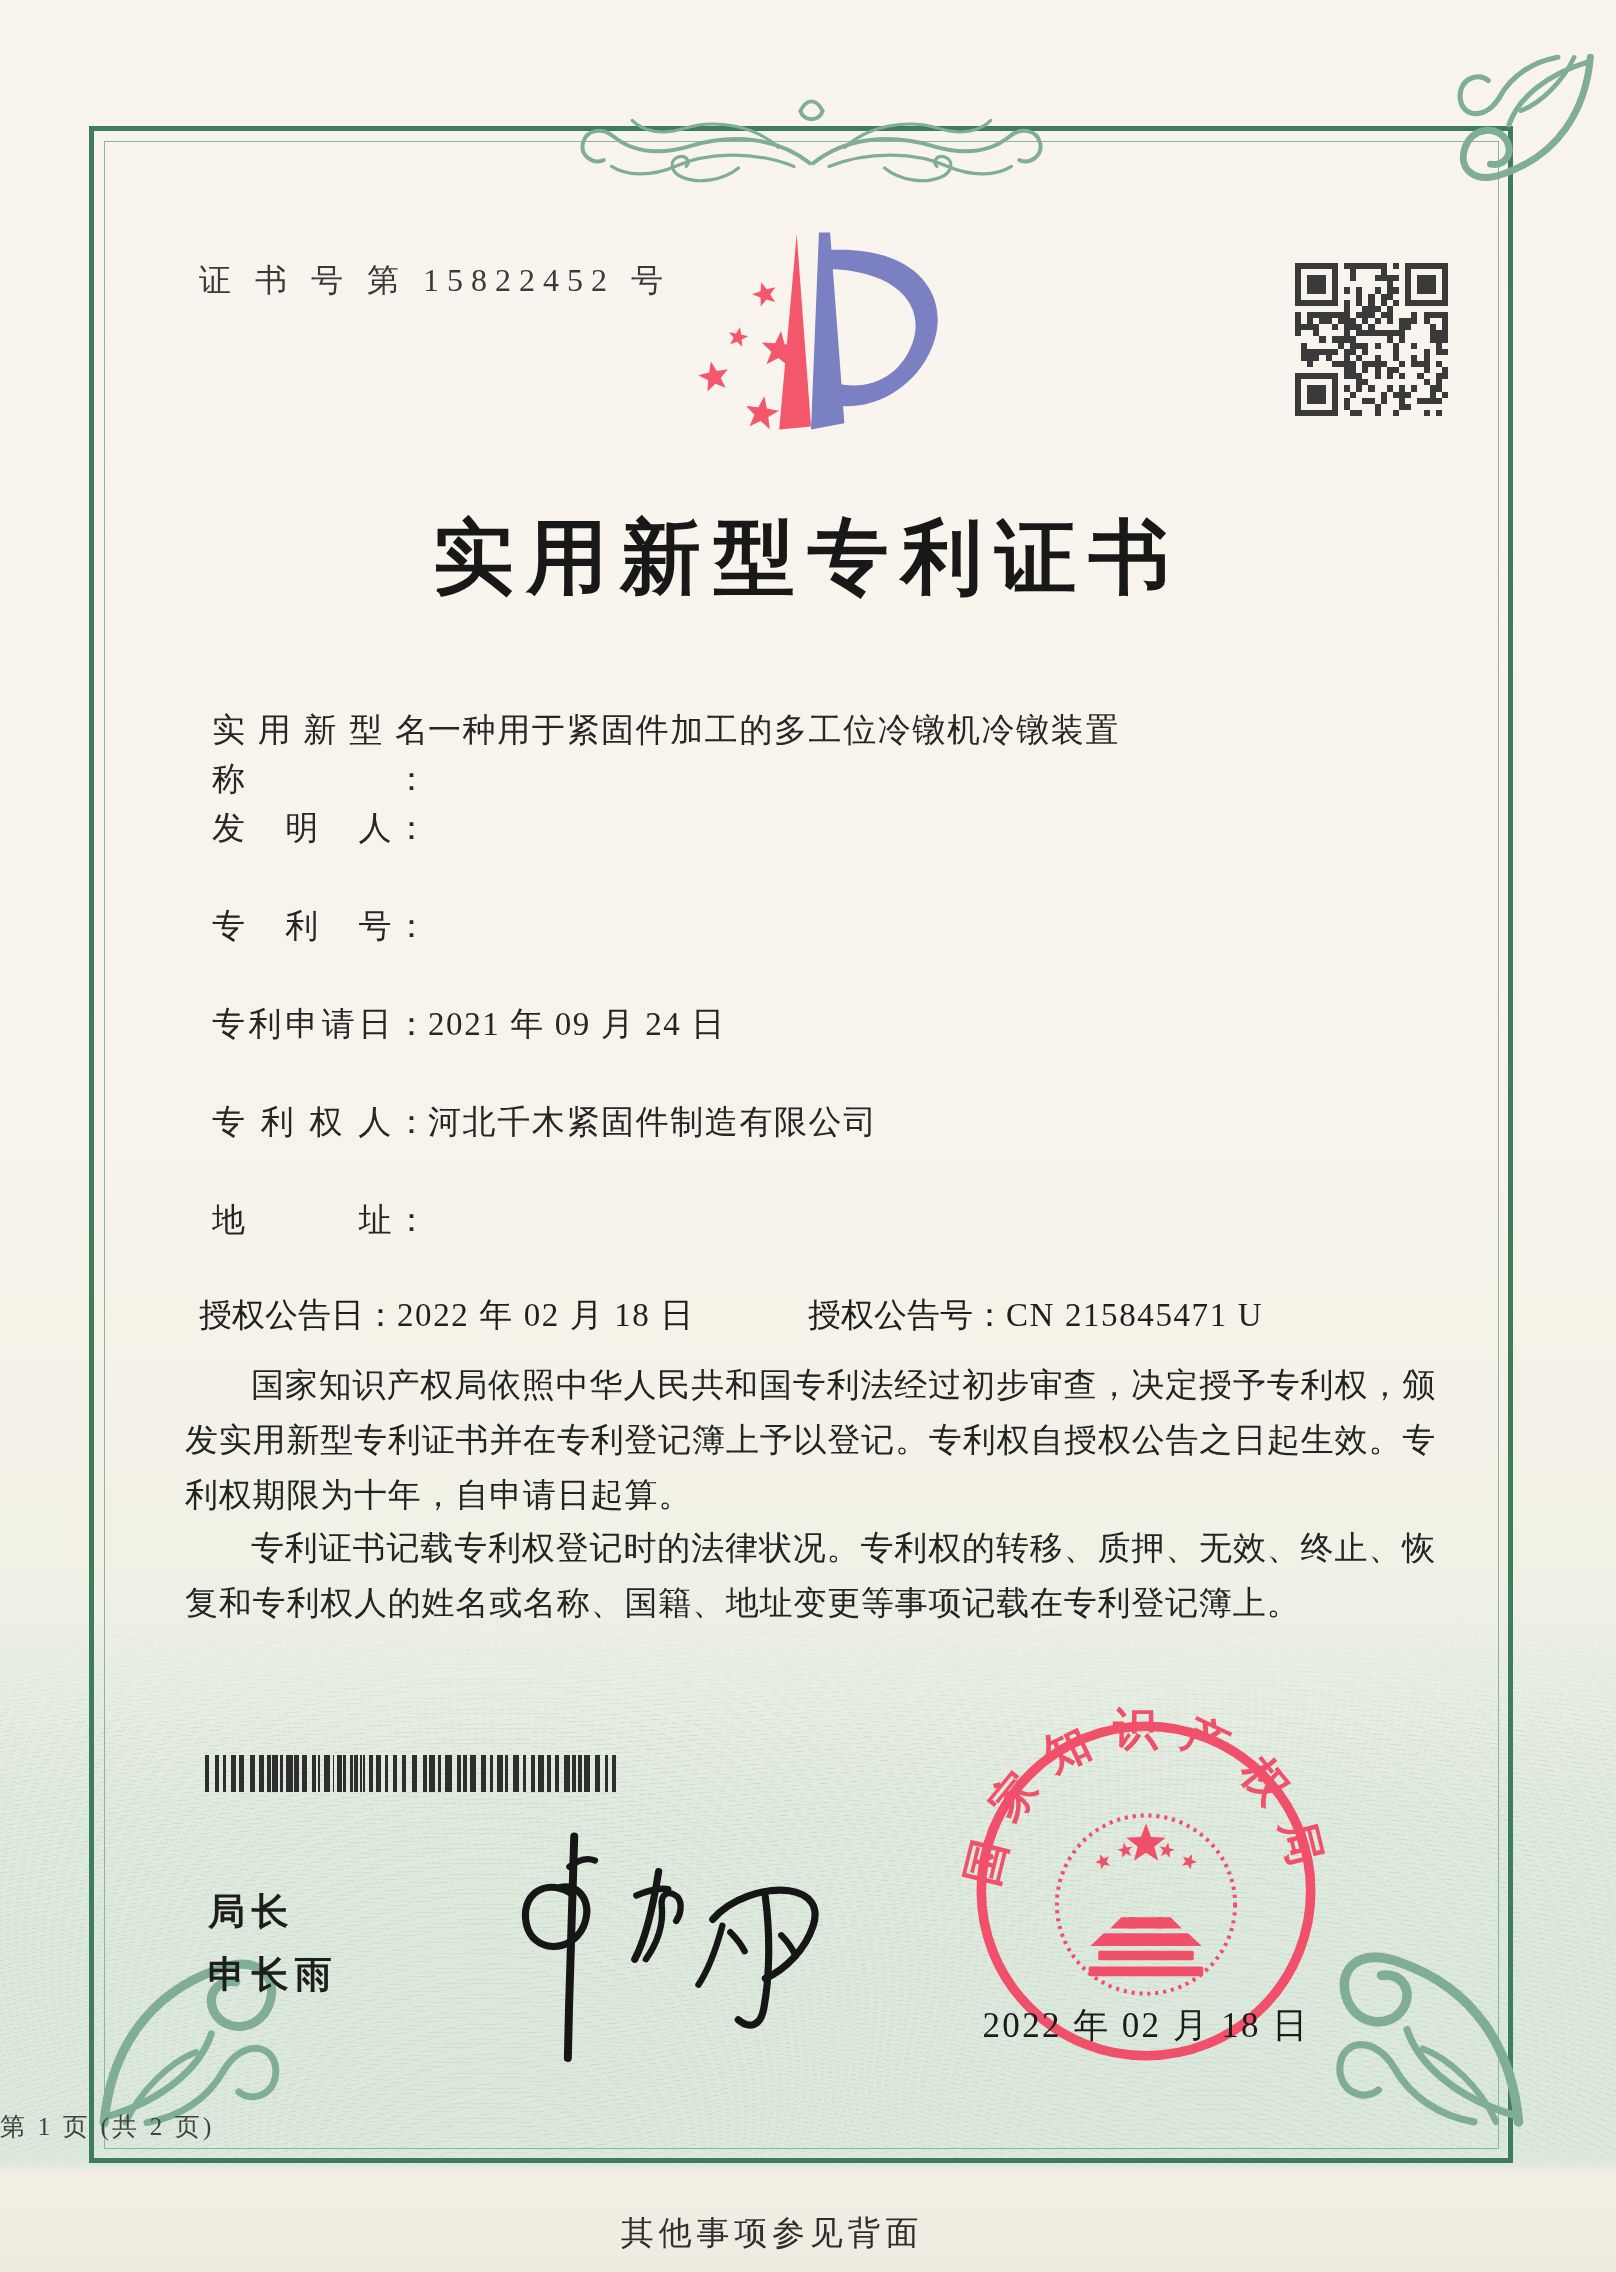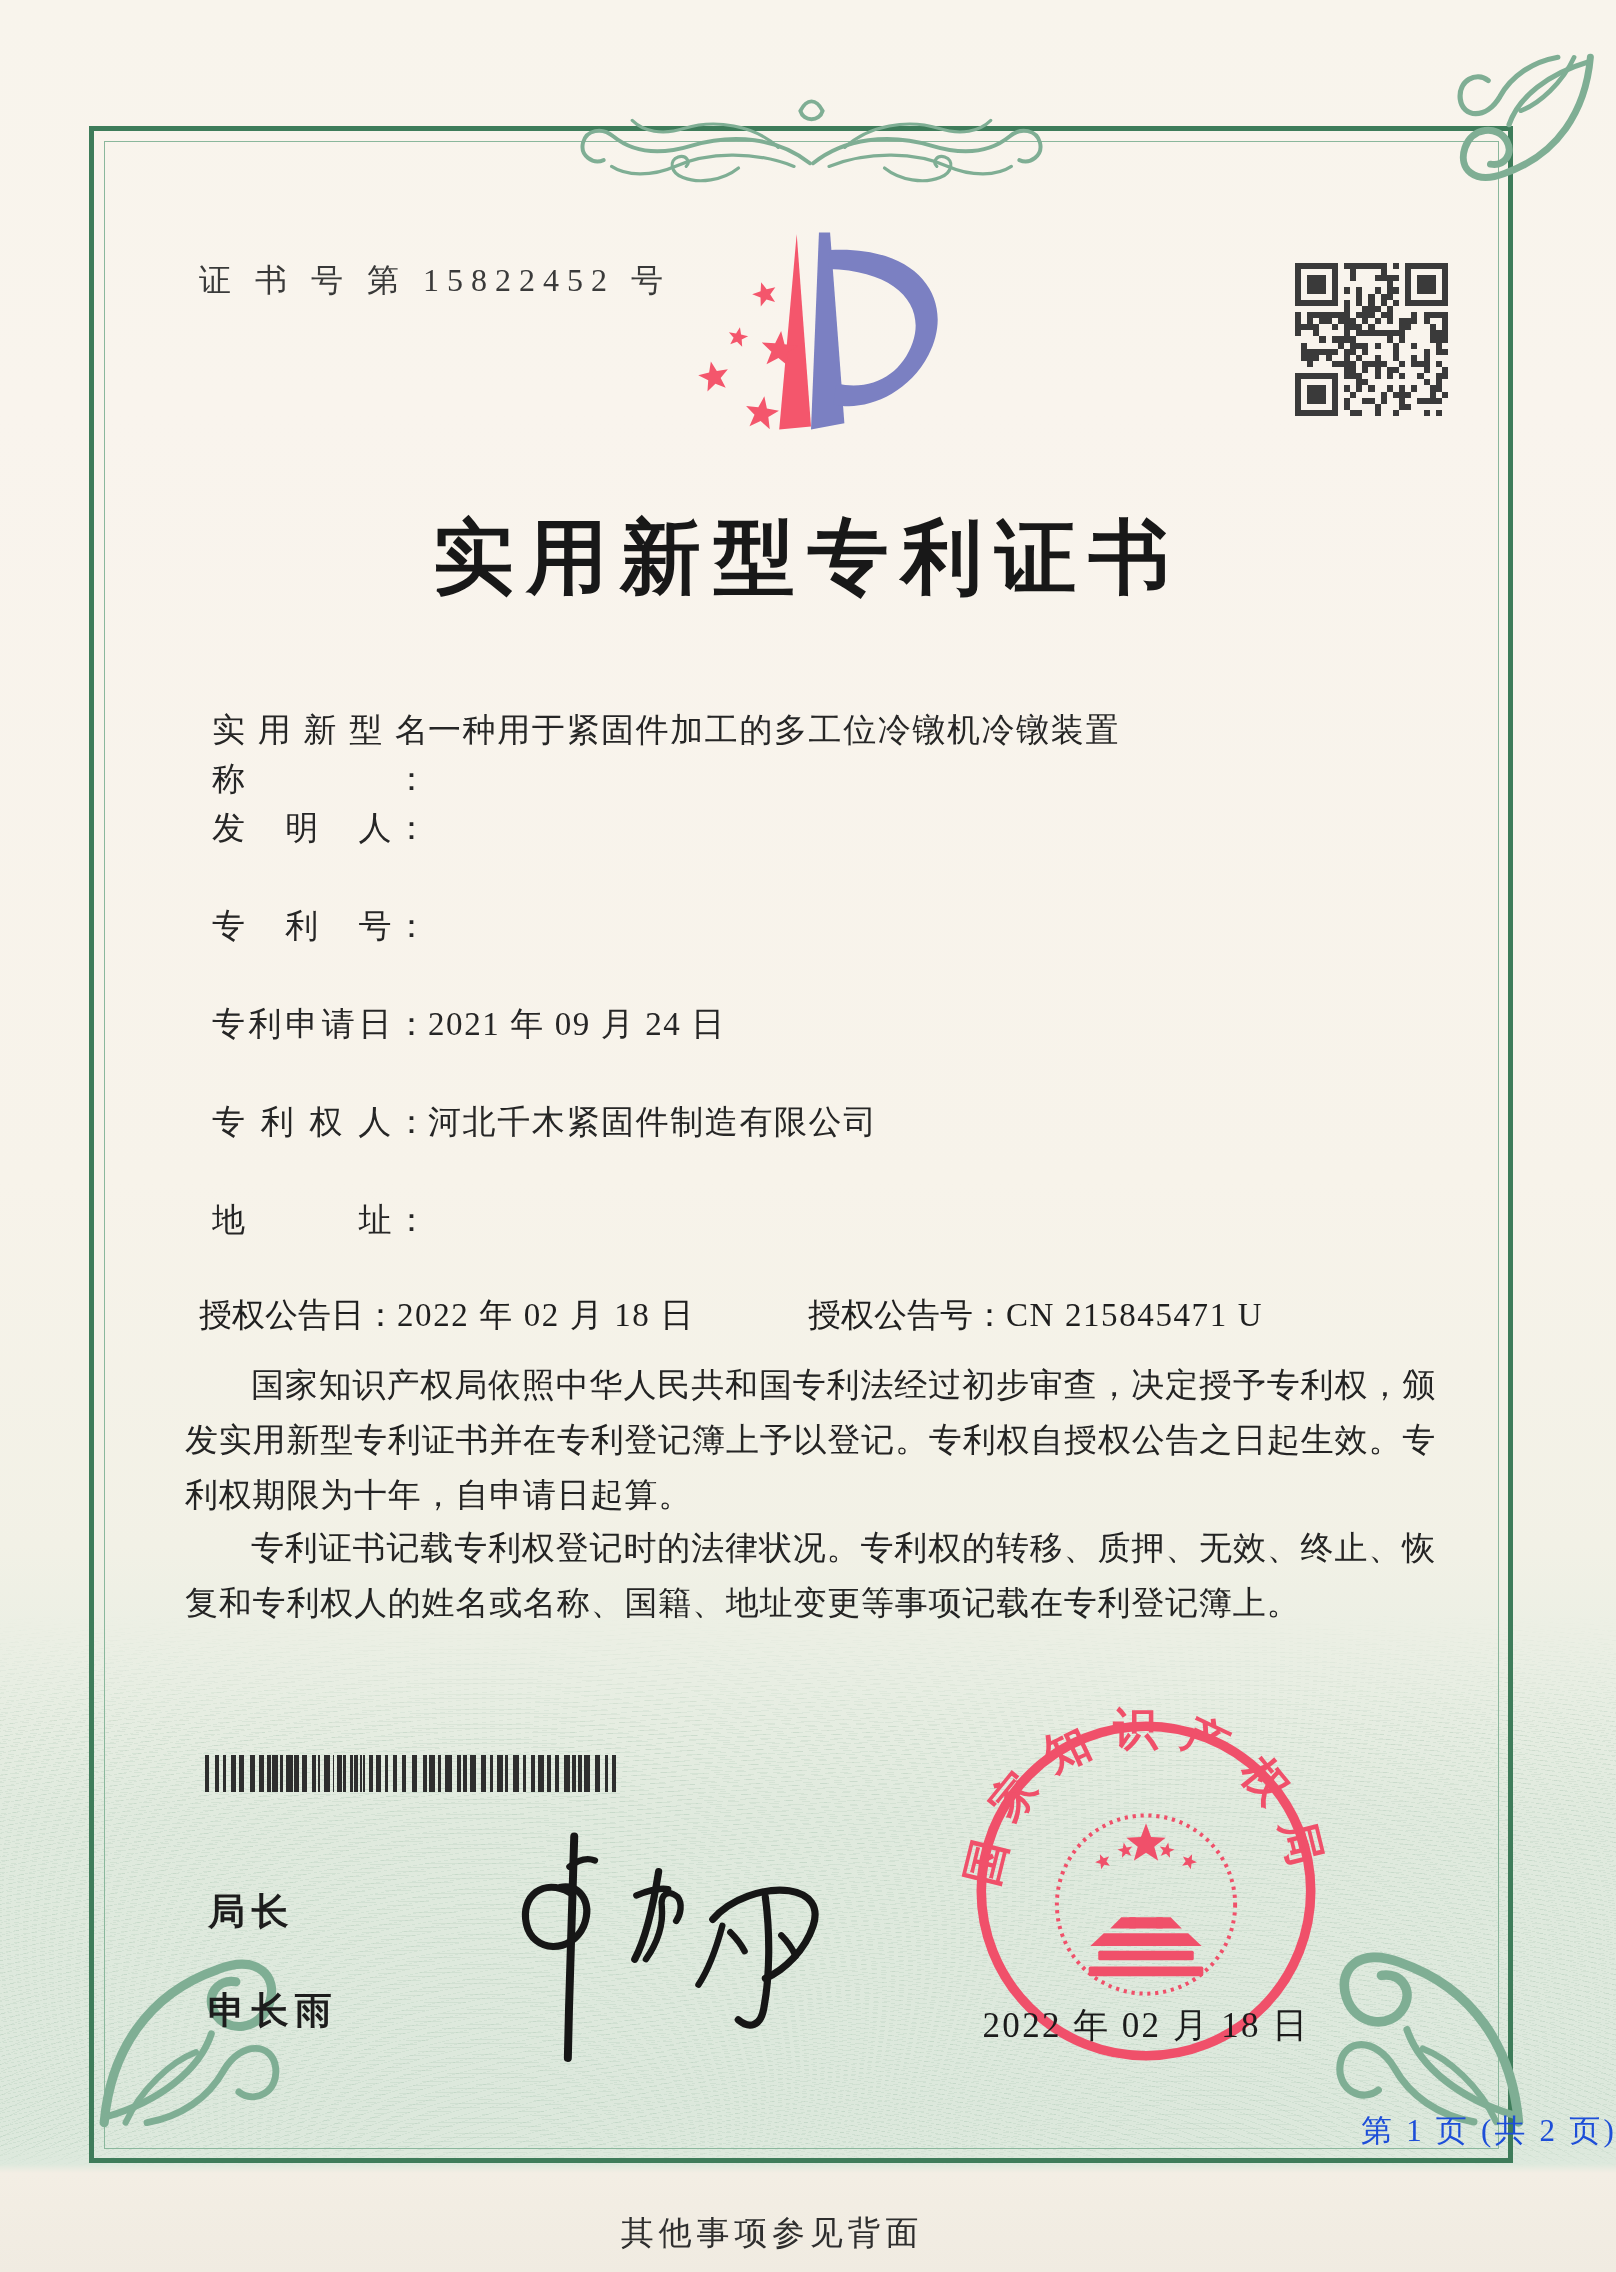--- a/index.html
+++ b/index.html
@@ -45,26 +45,26 @@
   .flabel{flex:0 0 216px;text-align:justify;text-align-last:justify;color:#262626;}
   .fvalue{flex:1 1 auto;color:#262626;letter-spacing:1.6px;}
   .grant-pair{position:absolute;display:flex;font-size:33px;line-height:49px;}
   .para{
     left:185px;width:1251px;font-size:33px;line-height:55px;
     text-align:justify;color:#242424;text-indent:2em;letter-spacing:0.8px;
   }
   #barcode{left:205px;top:1755px;width:411px;height:37px;font-size:0;}
   #barcode span{display:inline-block;height:100%;}
   .director-label{left:208px;top:1887px;font-size:37px;letter-spacing:6.4px;color:#1d1d1d;font-family:"Liberation Sans","DejaVu Sans",sans-serif;font-weight:600;}
-  .director-name{left:208px;top:1950px;font-size:37px;letter-spacing:6.4px;color:#1d1d1d;font-family:"Liberation Sans","DejaVu Sans",sans-serif;font-weight:600;margin-top:36px;}
+  .director-name{left:208px;top:1950px;font-size:37px;letter-spacing:6.4px;color:#1d1d1d;font-family:"Liberation Sans","DejaVu Sans",sans-serif;font-weight:600;}
   .seal-date{
     left:959px;top:2002px;width:374px;text-align:center;
     font-size:35px;letter-spacing:2.4px;color:#1b1b1b;
   }
-  .page-no{left:0;top:2110px;width:1617px;text-align:right;font-size:31px;color:#1d4ed8;letter-spacing:3.2px;}
+  .page-no{left:0;top:2110px;width:1617px;text-align:left;font-size:25px;color:#404040;letter-spacing:3.2px;}
   .back-note{left:0;top:2211px;width:1544px;text-align:center;font-size:33px;color:#2e2e2e;letter-spacing:4.8px;}
   svg{display:block;}
   .orn{stroke:#7fae94;fill:none;stroke-linecap:round;}
 </style>
 </head>
 <body>
 
 <div class="abs" id="guilloche"></div>
 
 <div class="abs" id="frame-outer">

